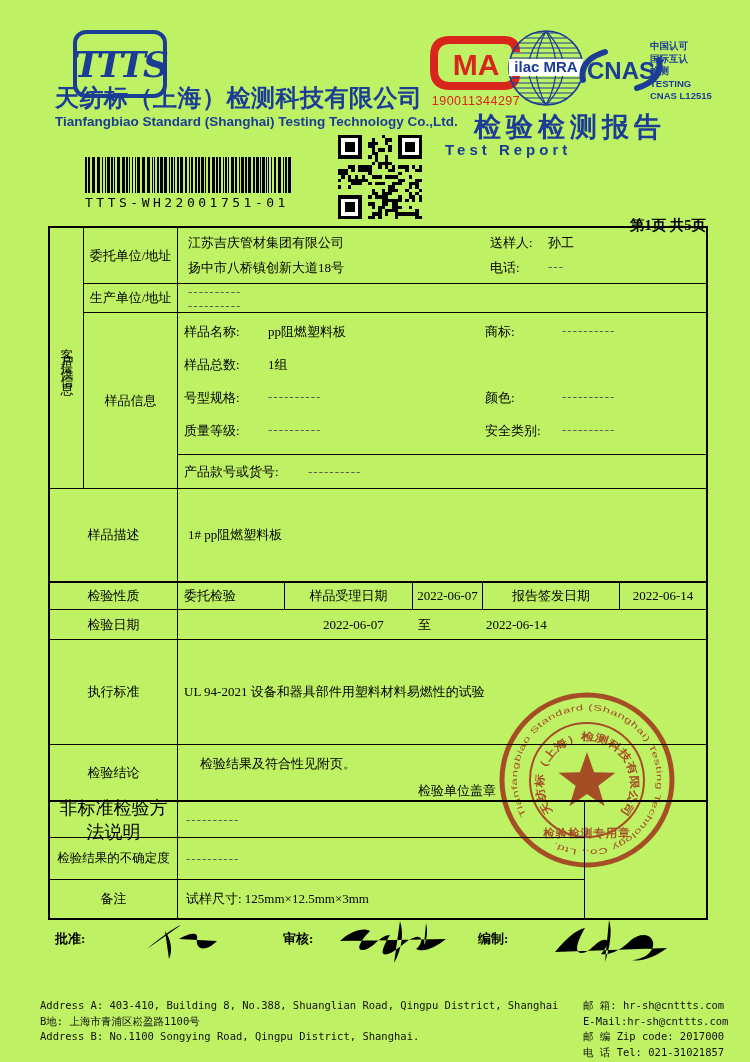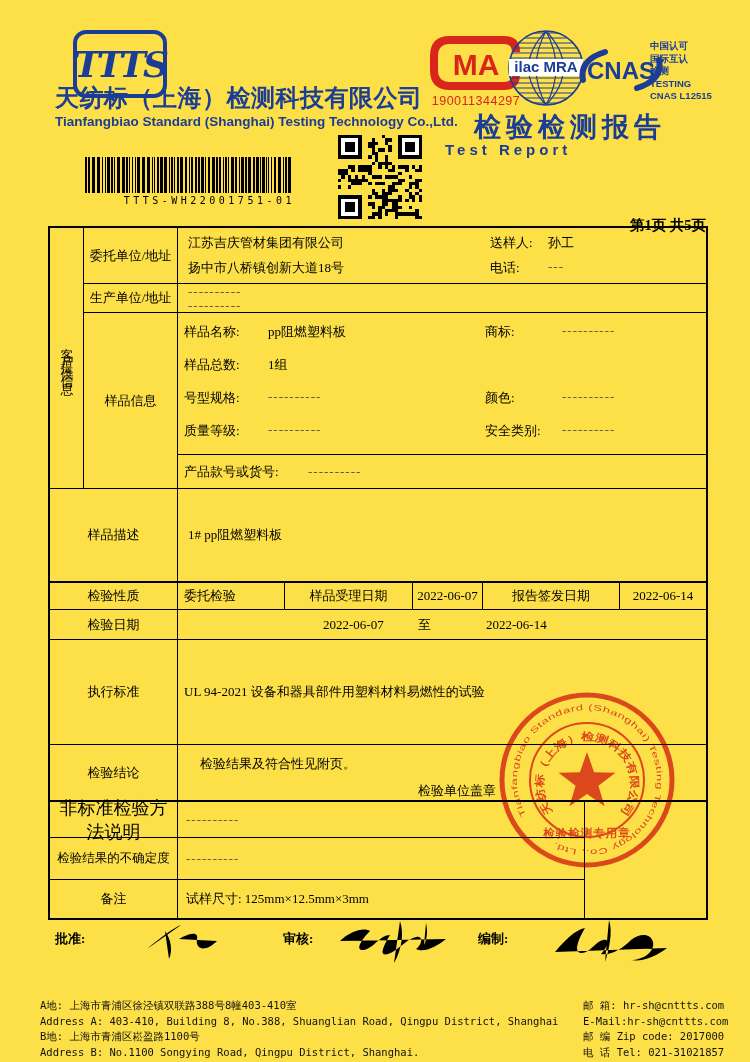--- a/index.html
+++ b/index.html
@@ -1,29 +1,29 @@
 <!DOCTYPE html>
 <html><head>
 <meta charset="utf-8">
 <style>
   html,body{margin:0;padding:0;background:#fff;}
-  .page{position:relative;width:750px;height:1062px;background:#fde047;overflow:hidden;
+  .page{position:relative;width:750px;height:1062px;background:#bef264;overflow:hidden;
         font-family:"Liberation Serif",serif;color:#000;}
   .abs{position:absolute;}
   
   .ttts-box{left:73px;top:30px;width:86px;height:60px;border:4px solid #1c3d96;border-radius:13px;
             display:flex;align-items:center;justify-content:center;}
   .ttts-box span{font-family:"DejaVu Serif",serif;font-style:italic;font-weight:bold;
                  font-size:36px;color:#1c3d96;letter-spacing:-3px;}
   .company-cn{left:55px;top:82px;font-size:24px;font-weight:bold;color:#1c3d96;letter-spacing:.5px;}
   .company-en{left:55px;top:114px;font-size:13.5px;font-weight:bold;color:#1c3d96;
               font-family:"Liberation Sans",sans-serif;}
   .barcode{left:85px;top:157px;}
-  .barcode-text{left:85px;top:195px;width:210px;text-align:right;font-family:"DejaVu Sans Mono",monospace;
-                font-size:10px;letter-spacing:3.5px;white-space:nowrap;}
+  .barcode-text{left:85px;top:195px;width:210px;text-align:left;font-family:"DejaVu Sans Mono",monospace;
+                font-size:13px;letter-spacing:3.5px;white-space:nowrap;}
   .qr{left:338px;top:135px;}
   .cma{left:424px;top:32px;}
   .cma-number{left:424px;top:94px;width:104px;text-align:center;color:#d9261c;font-size:12.5px;
               letter-spacing:.5px;font-family:"Liberation Sans",sans-serif;}
   .ilac{left:506px;top:28px;}
   .cnas{left:577px;top:42px;}
   .cnas-text{left:650px;top:40px;color:#1c3d96;font-family:"Liberation Sans",sans-serif;
              font-size:9.5px;font-weight:bold;line-height:12.5px;}
   .report-title{left:445px;top:109px;width:250px;text-align:center;font-size:27px;font-weight:bold;
                 color:#1c3d96;letter-spacing:5px;}
@@ -468,21 +468,20 @@
   <span class="abs sig-label" style="left:283px;top:930px">审核:</span>
   <svg class="abs sig" style="left:330px;top:905px" width="140" height="70" viewBox="0 0 140 70">
     <path d="M10 36C20 26 34 22 40 26C32 34 24 46 34 45C44 43 50 30 60 30C54 40 48 52 58 49C68 46 76 34 86 32C94 30 92 40 86 44C94 48 106 42 116 34M70 16C74 28 72 44 64 58M96 18C98 26 97 34 94 40"></path>
   </svg>
   <span class="abs sig-label" style="left:478px;top:930px">编制:</span>
   <svg class="abs sig" style="left:545px;top:910px" width="140" height="60" viewBox="0 0 140 60">
     <path d="M10 42C20 30 30 20 40 18C34 28 28 42 36 43C44 44 50 32 58 30C66 28 62 38 56 44C66 46 78 38 86 30C96 22 106 24 108 32C110 42 98 50 86 50C98 52 112 46 122 38M64 10C68 22 64 40 60 52"></path>
   </svg>
 
   <div class="abs footer" style="left:40px;top:998px">
-    <div>A地: 上海市青浦区徐泾镇双联路388号8幢403-410室</div>
     <div>Address A: 403-410, Building 8, No.388, Shuanglian Road, Qingpu District, Shanghai</div>
     <div>B地: 上海市青浦区崧盈路1100号</div>
     <div>Address B: No.1100 Songying Road, Qingpu District, Shanghai.</div>
   </div>
   <div class="abs footer" style="left:583px;top:998px">
     <div>邮 箱: hr-sh@cnttts.com</div>
     <div>E-Mail:hr-sh@cnttts.com</div>
     <div>邮 编 Zip code: 2017000</div>
     <div>电 话 Tel: 021-31021857</div>
   </div>

